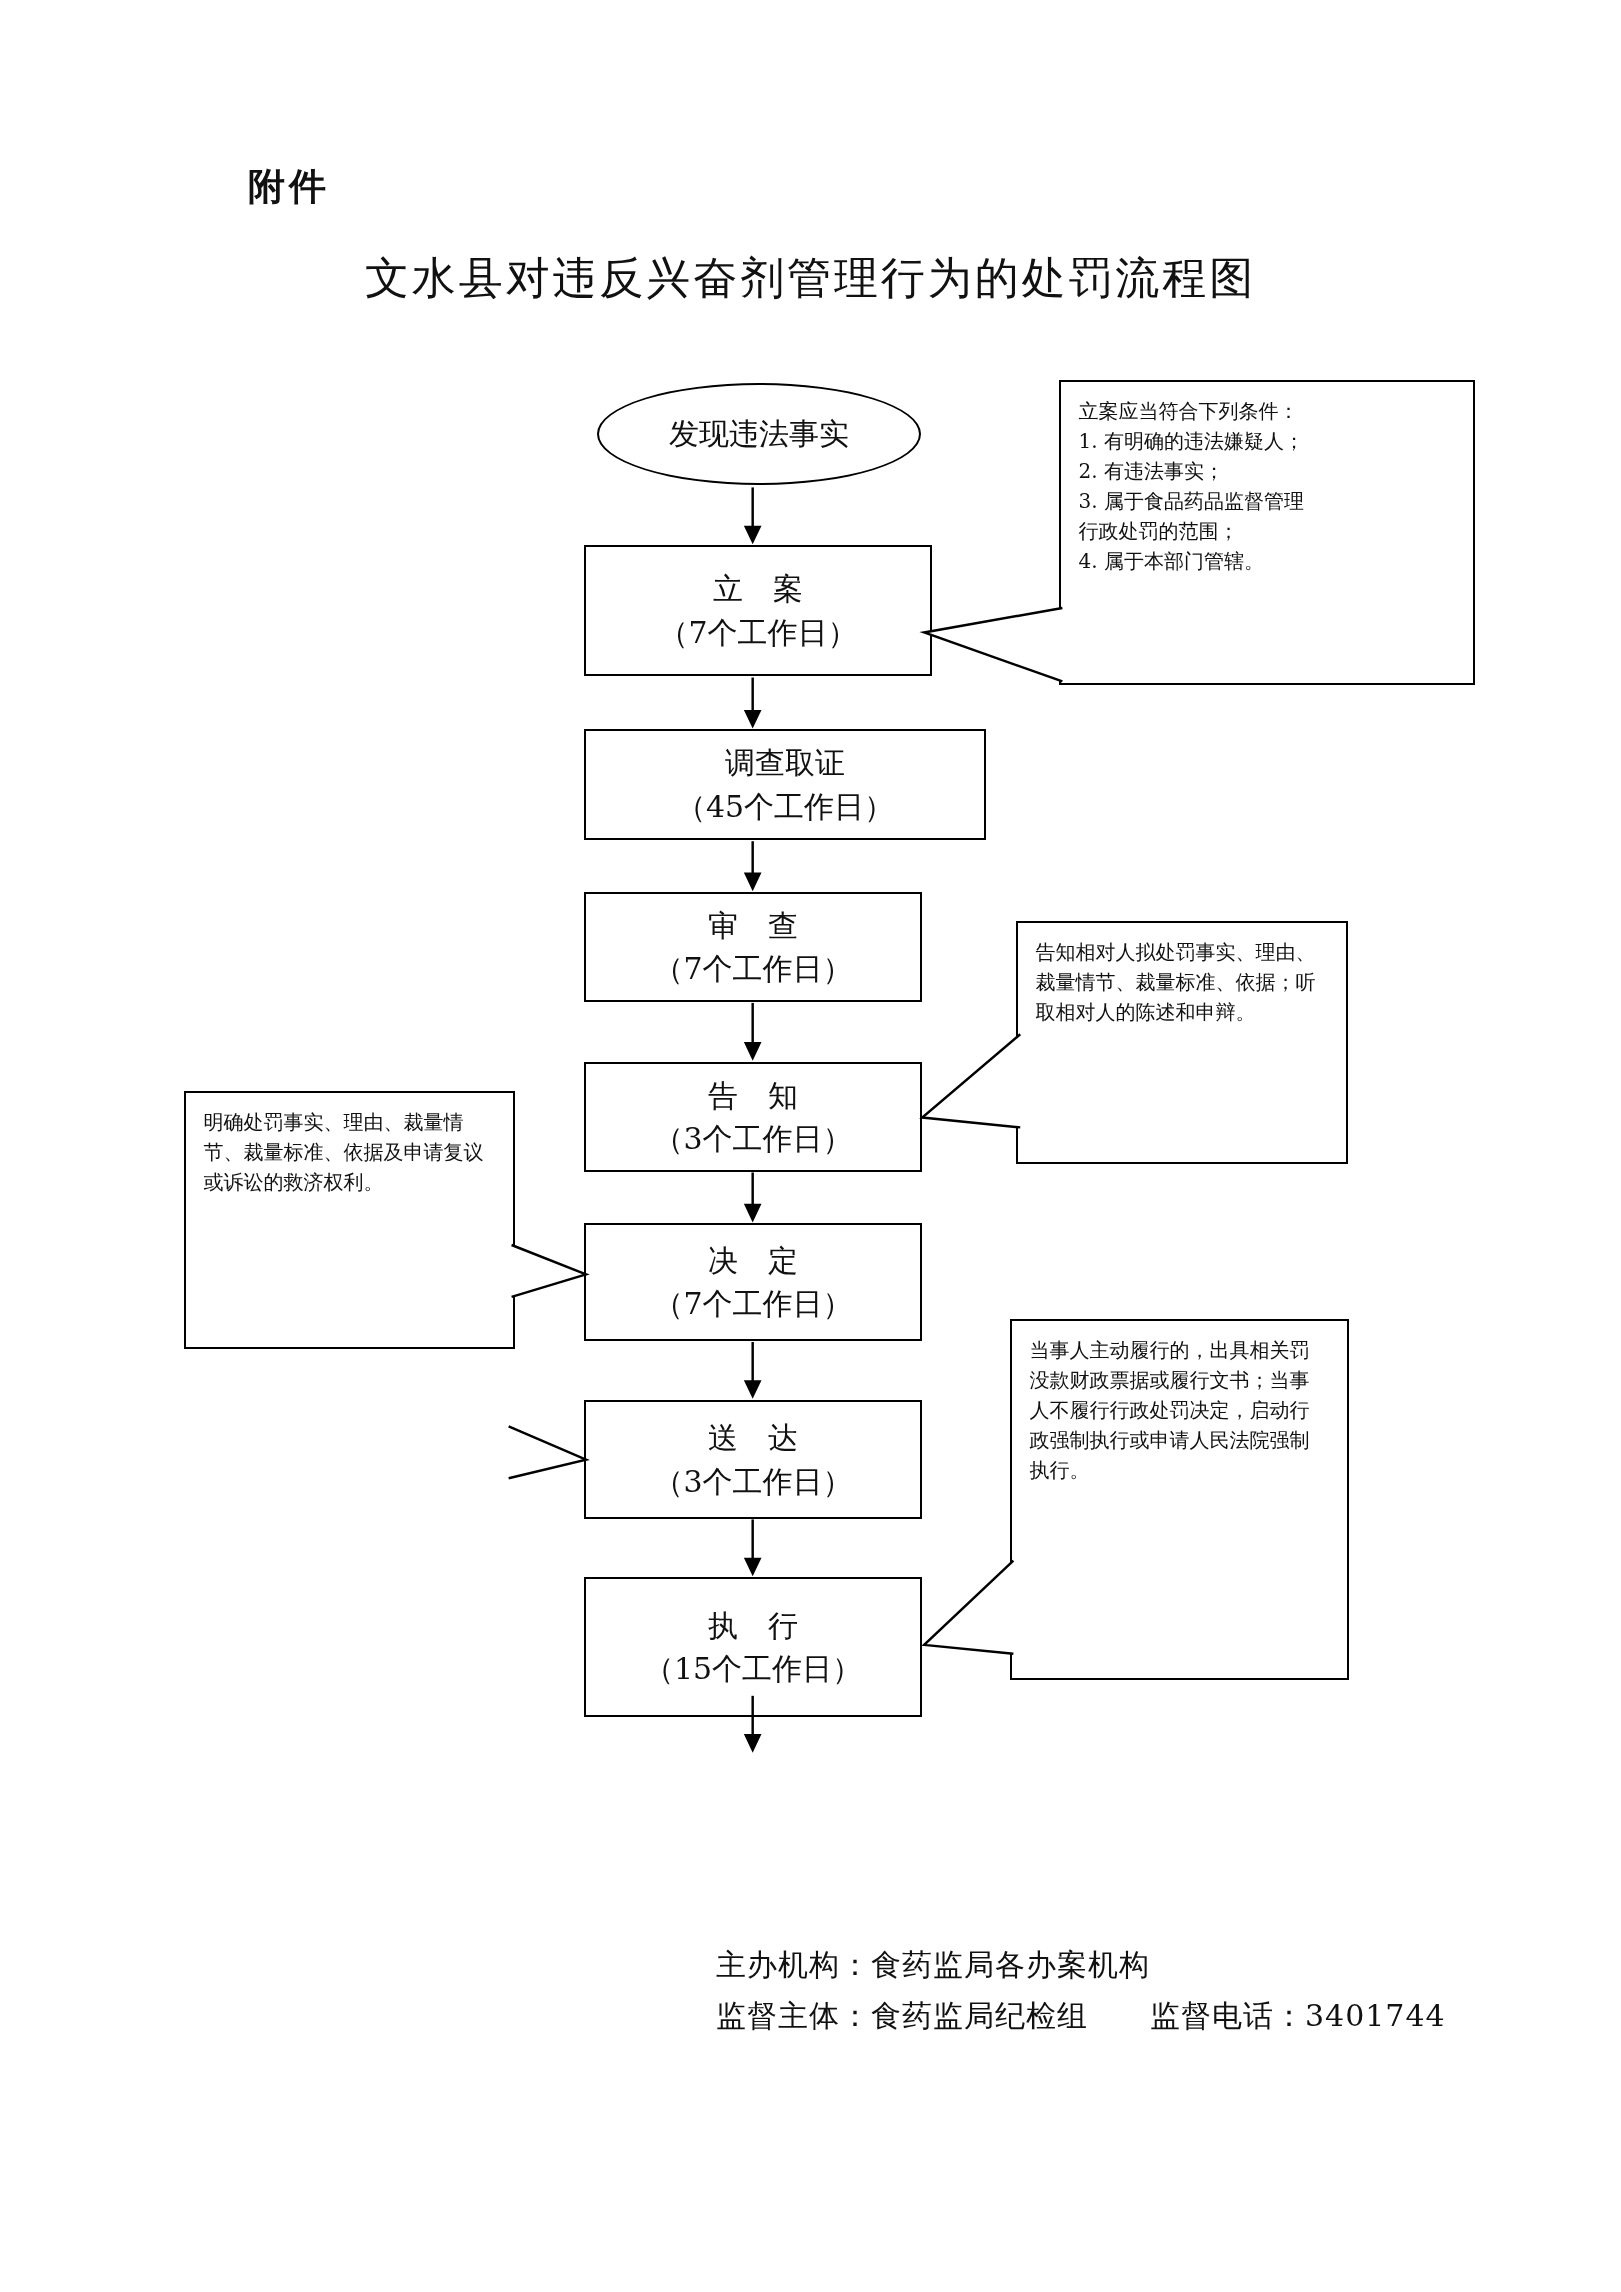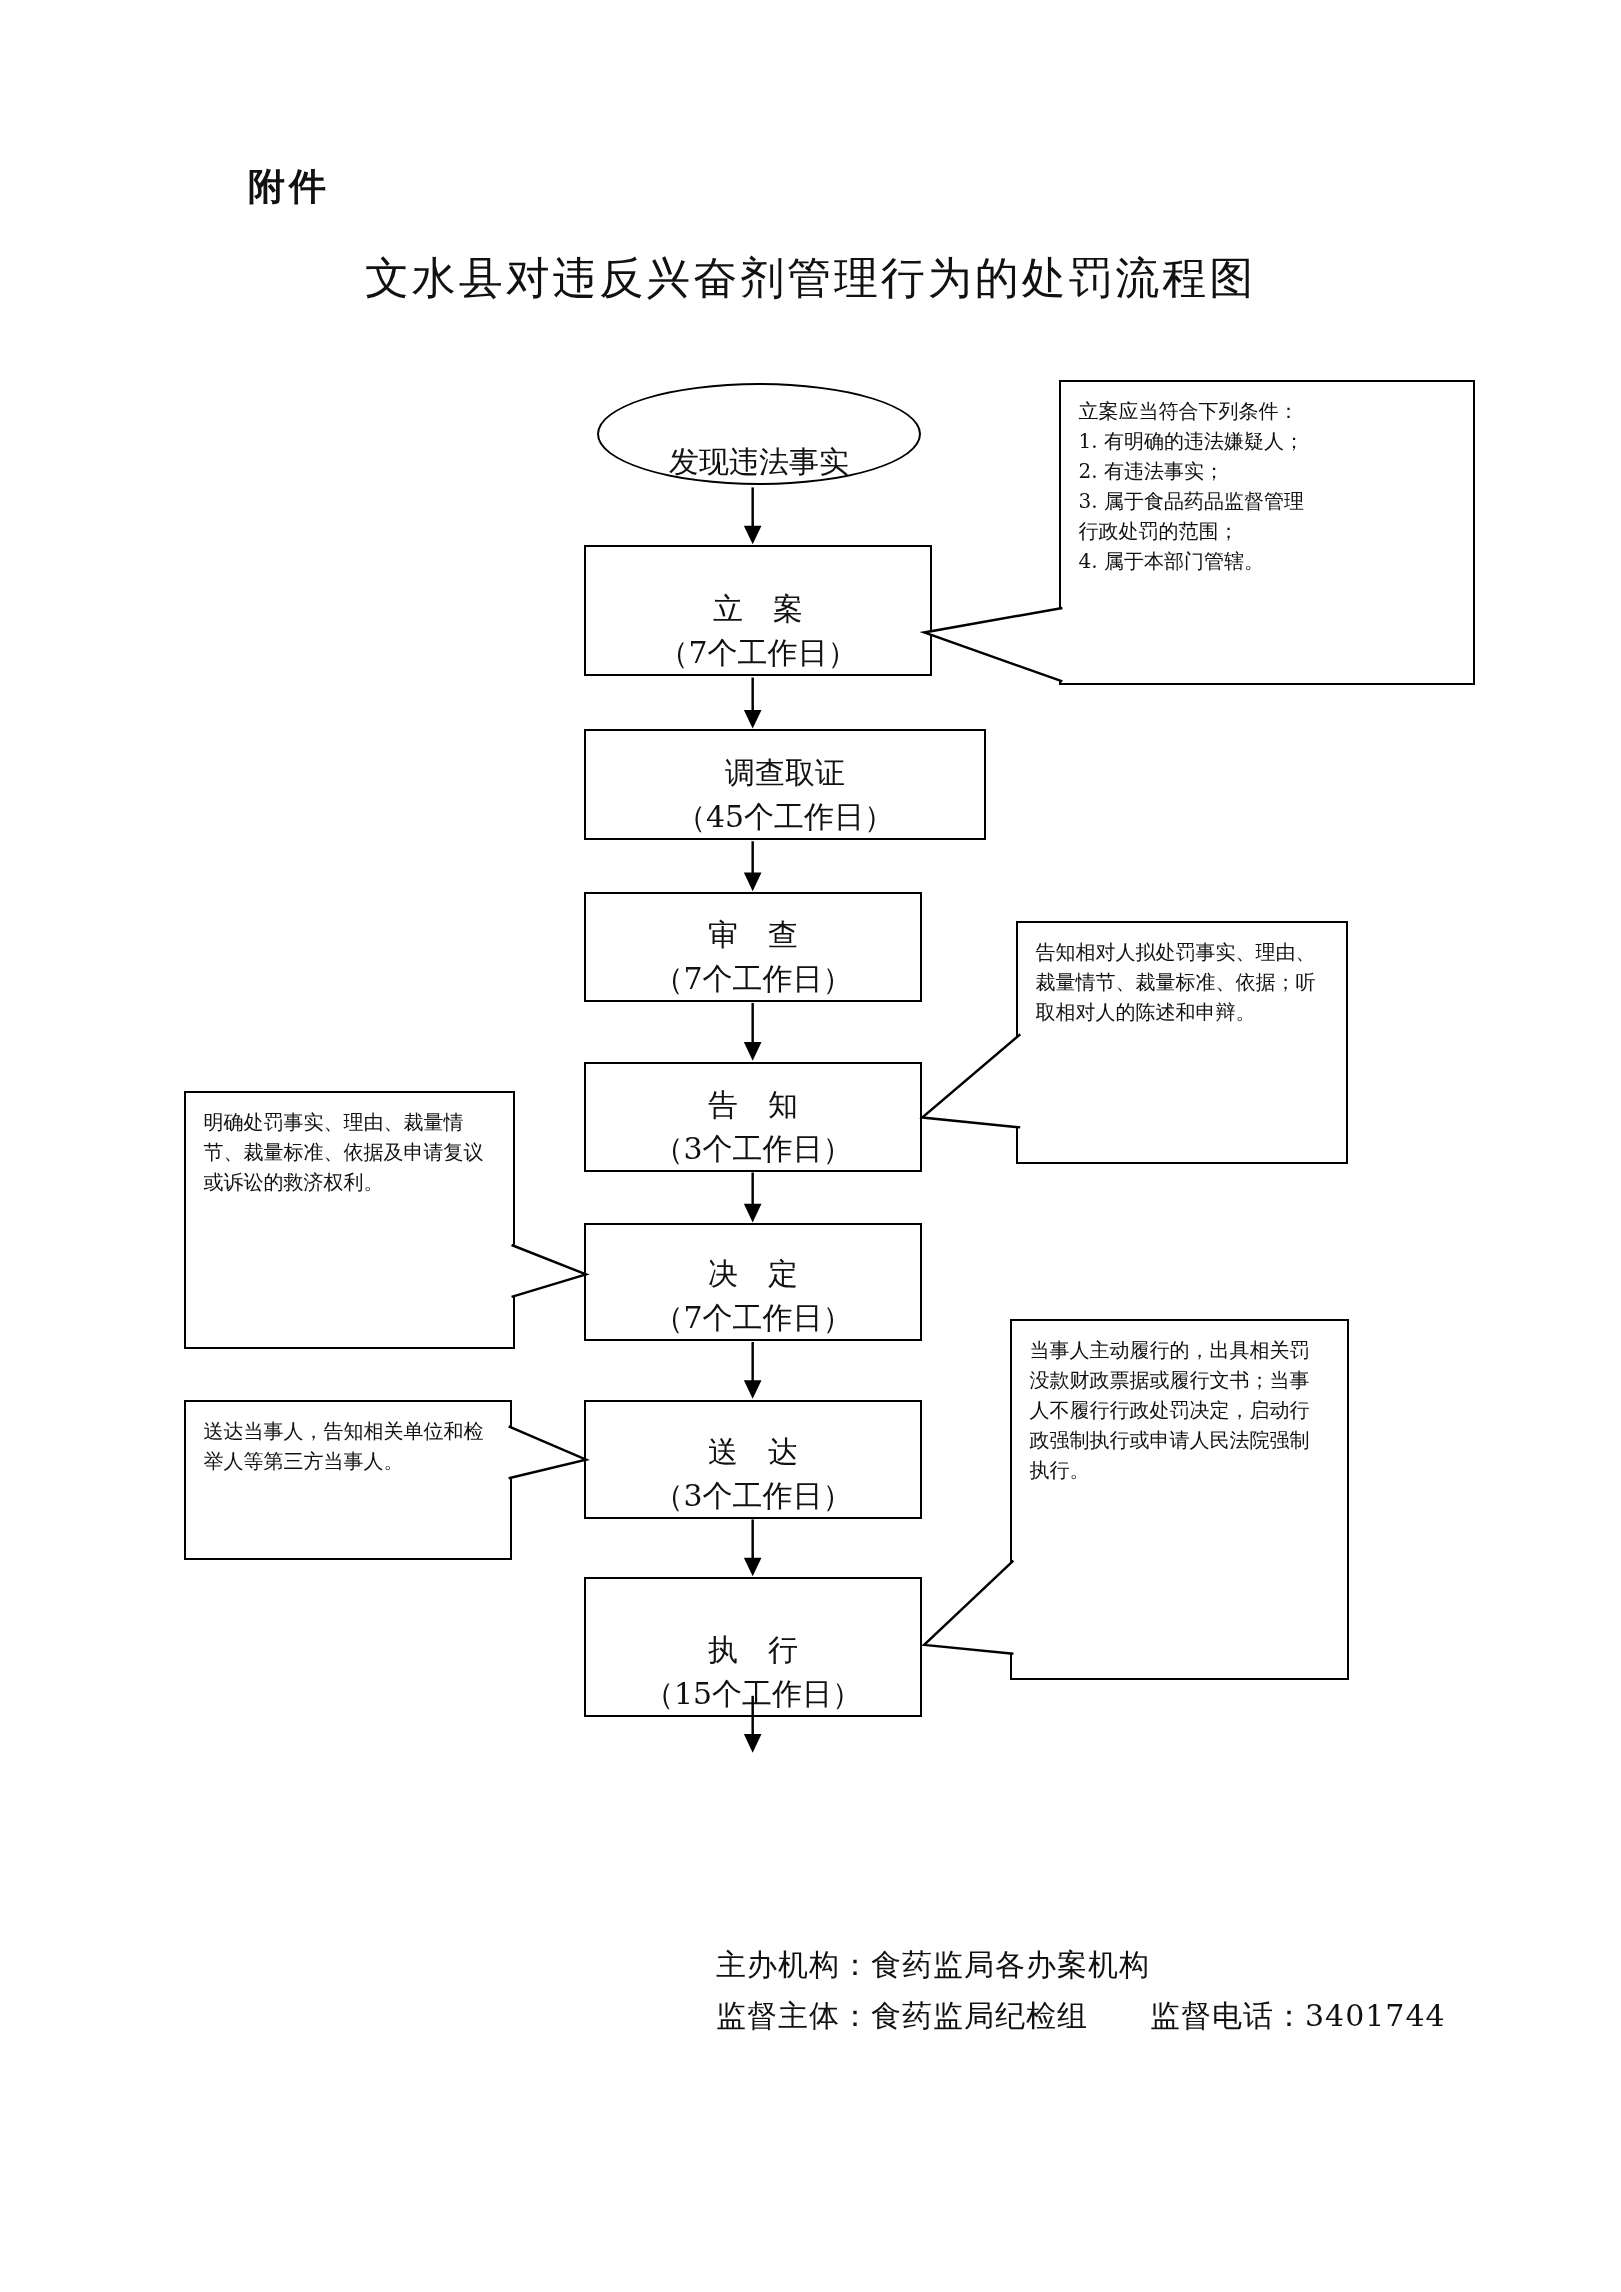--- a/index.html
+++ b/index.html
@@ -4,21 +4,21 @@
 <style>
   html,body{margin:0;padding:0;background:#ffffff;}
   #page{
     position:relative;width:1621px;height:2293px;background:#ffffff;
     font-family:"DejaVu Serif","DejaVu Sans",serif;color:#111111;overflow:hidden;border-radius:27px;
   }
   .attachment{position:absolute;left:248px;top:162px;font-size:37px;font-weight:bold;letter-spacing:3.9px;}
   .title{position:absolute;left:0;top:249px;width:1621px;text-align:center;font-size:44px;letter-spacing:2.9px;}
   .node{
     position:absolute;border:2.5px solid #000;background:#fff;box-sizing:border-box;
-    display:flex;flex-direction:column;align-items:center;justify-content:flex-end;
+    display:flex;flex-direction:column;align-items:center;justify-content:center;
     text-align:center;font-size:30px;line-height:1.45;z-index:2;
   }
   .oval{border-radius:50%;}
   .callout{
     position:absolute;border:2.5px solid #000;background:#fff;box-sizing:border-box;
     padding:13.7px 17.6px;font-size:20px;line-height:1.5;z-index:2;
   }
   .callout-text{display:block;white-space:pre-line;}
   .overlay{position:absolute;left:0;top:0;width:1621px;height:2293px;pointer-events:none;z-index:5;}
   .footer-line{position:absolute;font-size:30px;letter-spacing:1px;}
@@ -81,23 +81,20 @@
   </div>
 
   <div class="callout" style="left:1016px;top:921px;width:332px;height:243px">
     <span class="callout-text">告知相对人拟处罚事实、理由、裁量情节、裁量标准、依据；听取相对人的陈述和申辩。</span>
   </div>
 
   <div class="callout" style="left:184px;top:1091px;width:331px;height:258px">
     <span class="callout-text">明确处罚事实、理由、裁量情节、裁量标准、依据及申请复议或诉讼的救济权利。</span>
   </div>
 
-  <div class="callout" style="left:184px;top:1400px;width:328px;height:160px">
-    <span class="callout-text">送达当事人，告知相关单位和检举人等第三方当事人。</span>
-  </div>
 
   <div class="callout" style="left:1010px;top:1319px;width:339px;height:361px">
     <span class="callout-text">当事人主动履行的，出具相关罚没款财政票据或履行文书；当事人不履行行政处罚决定，启动行政强制执行或申请人民法院强制执行。</span>
   </div>
 
   <svg class="overlay" viewBox="0 0 1654 2339" xmlns="http://www.w3.org/2000/svg">
     <g stroke="#000" stroke-width="2.5" fill="#000">
       <g>
         <line x1="768" y1="497" x2="768" y2="538"></line>
           <polygon points="759,536 777,536 768,555" stroke="none"></polygon>

